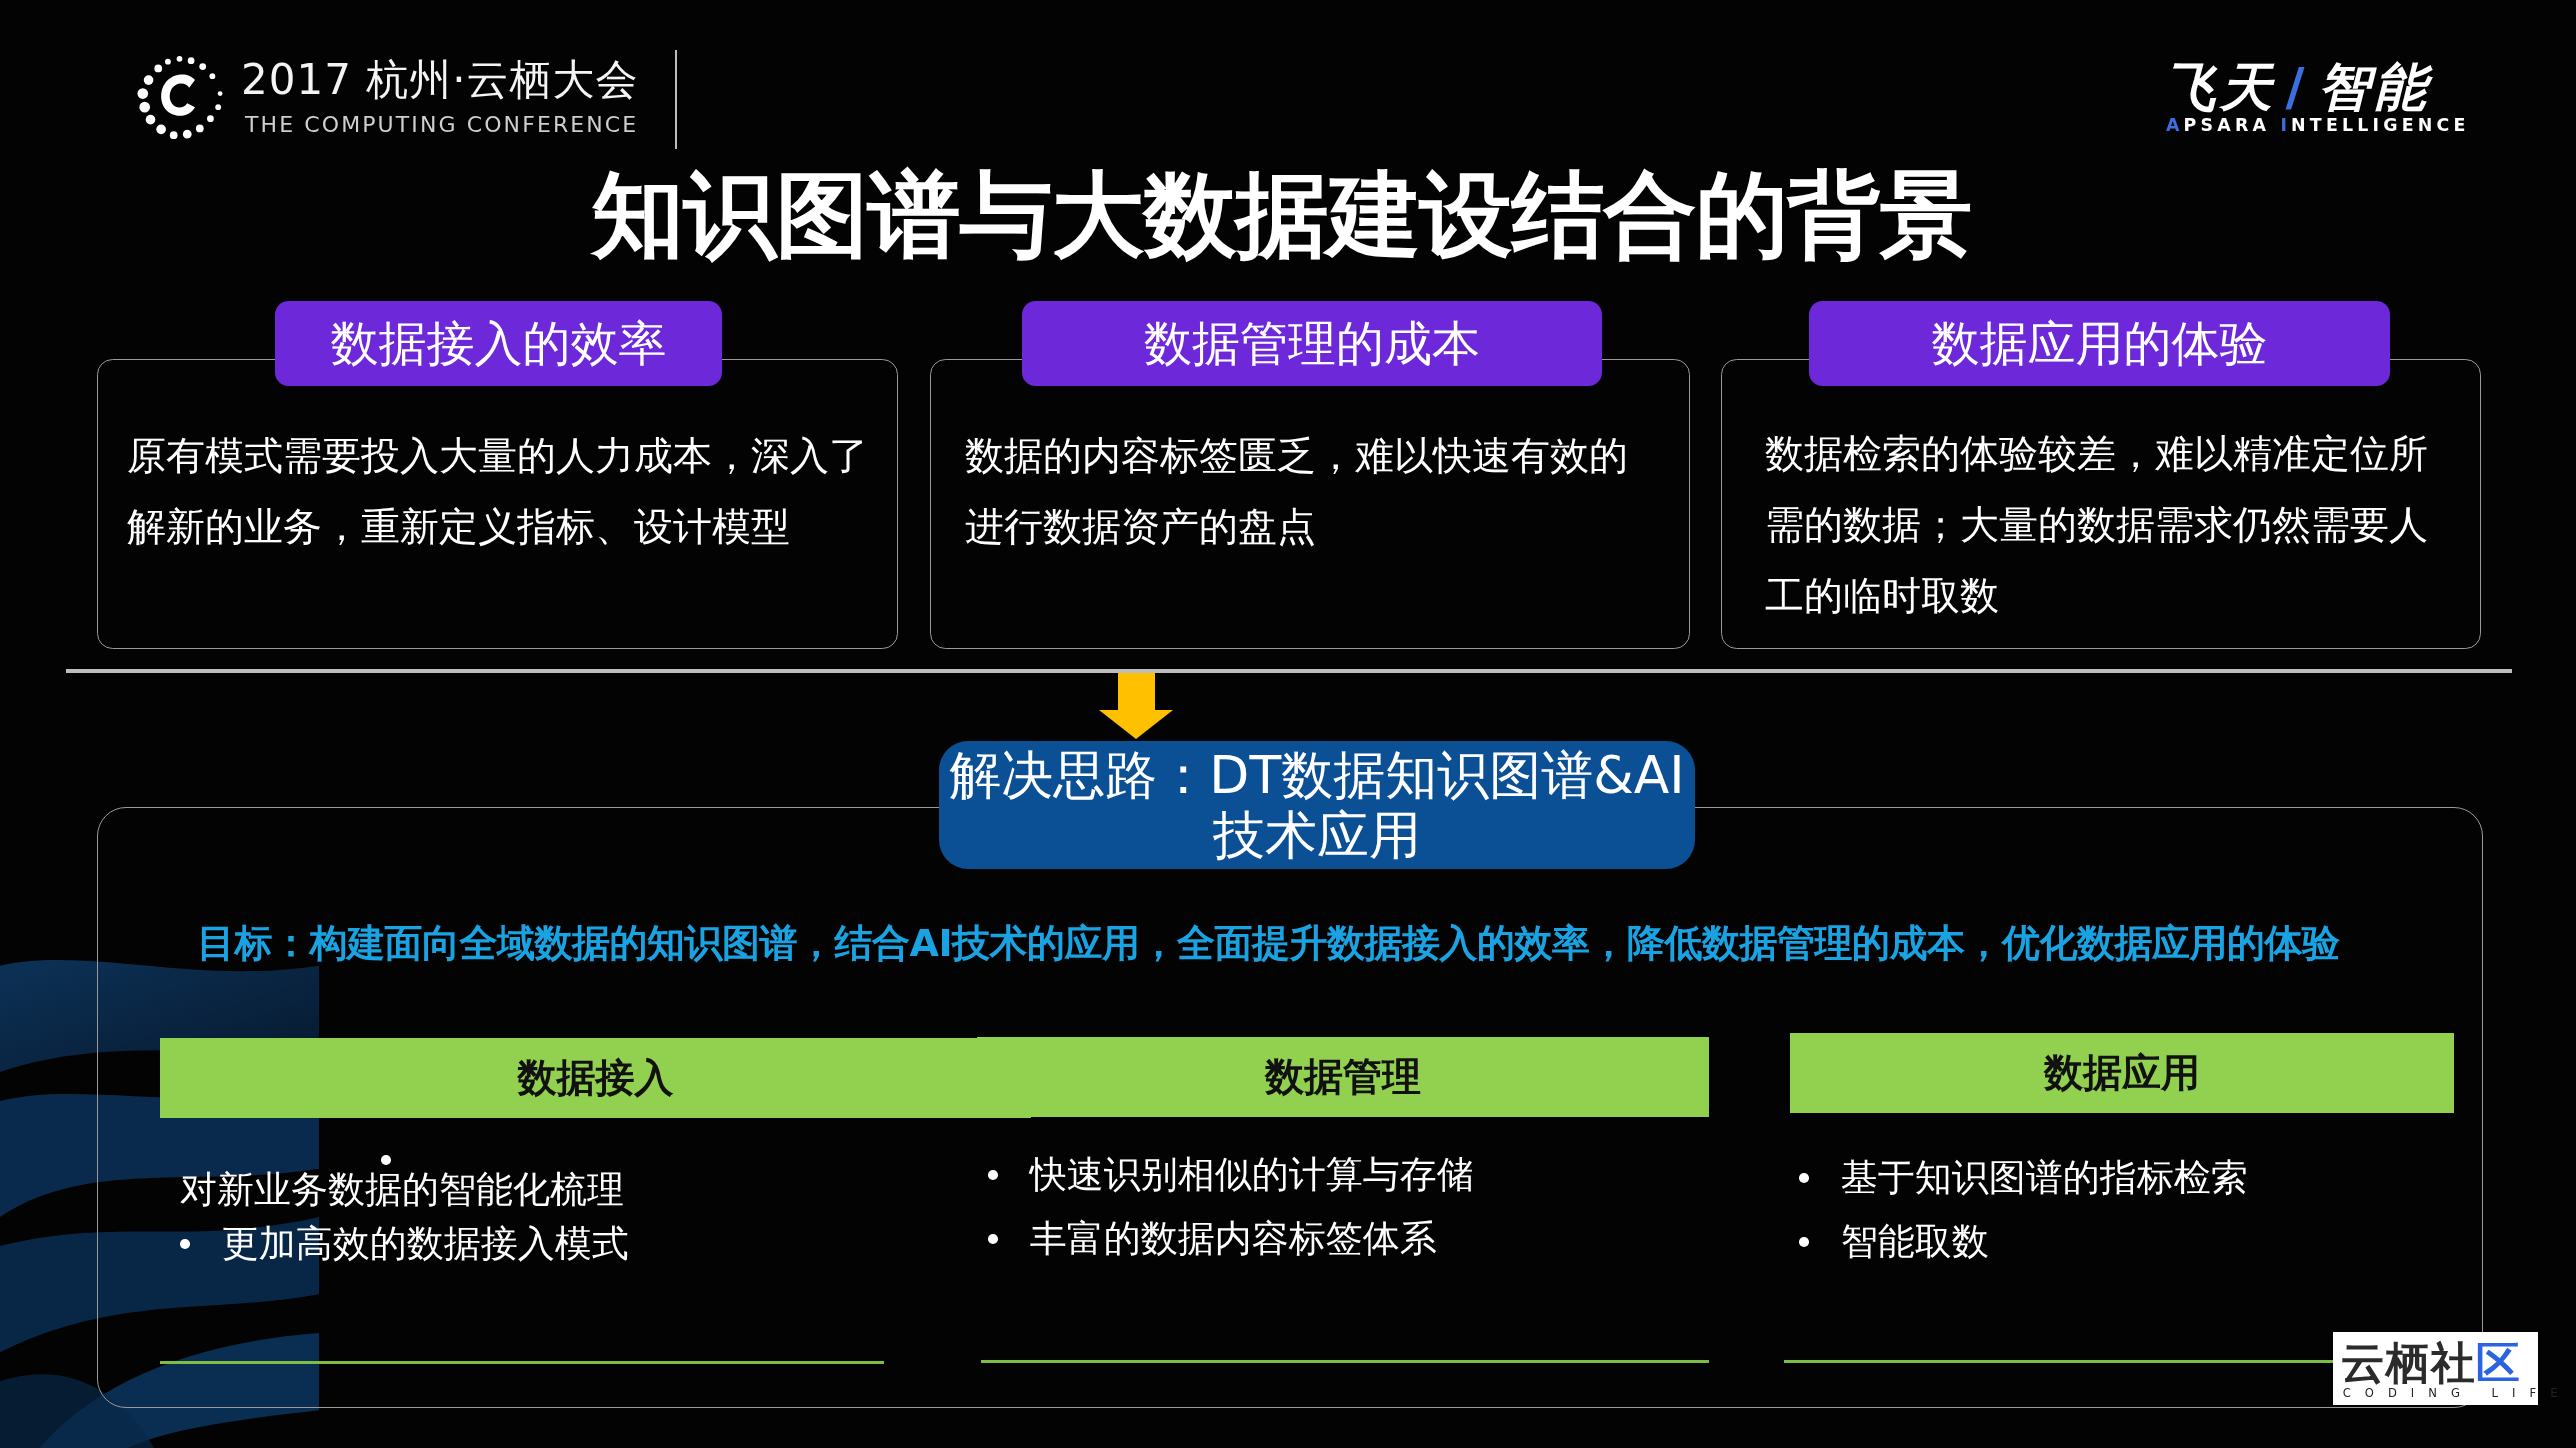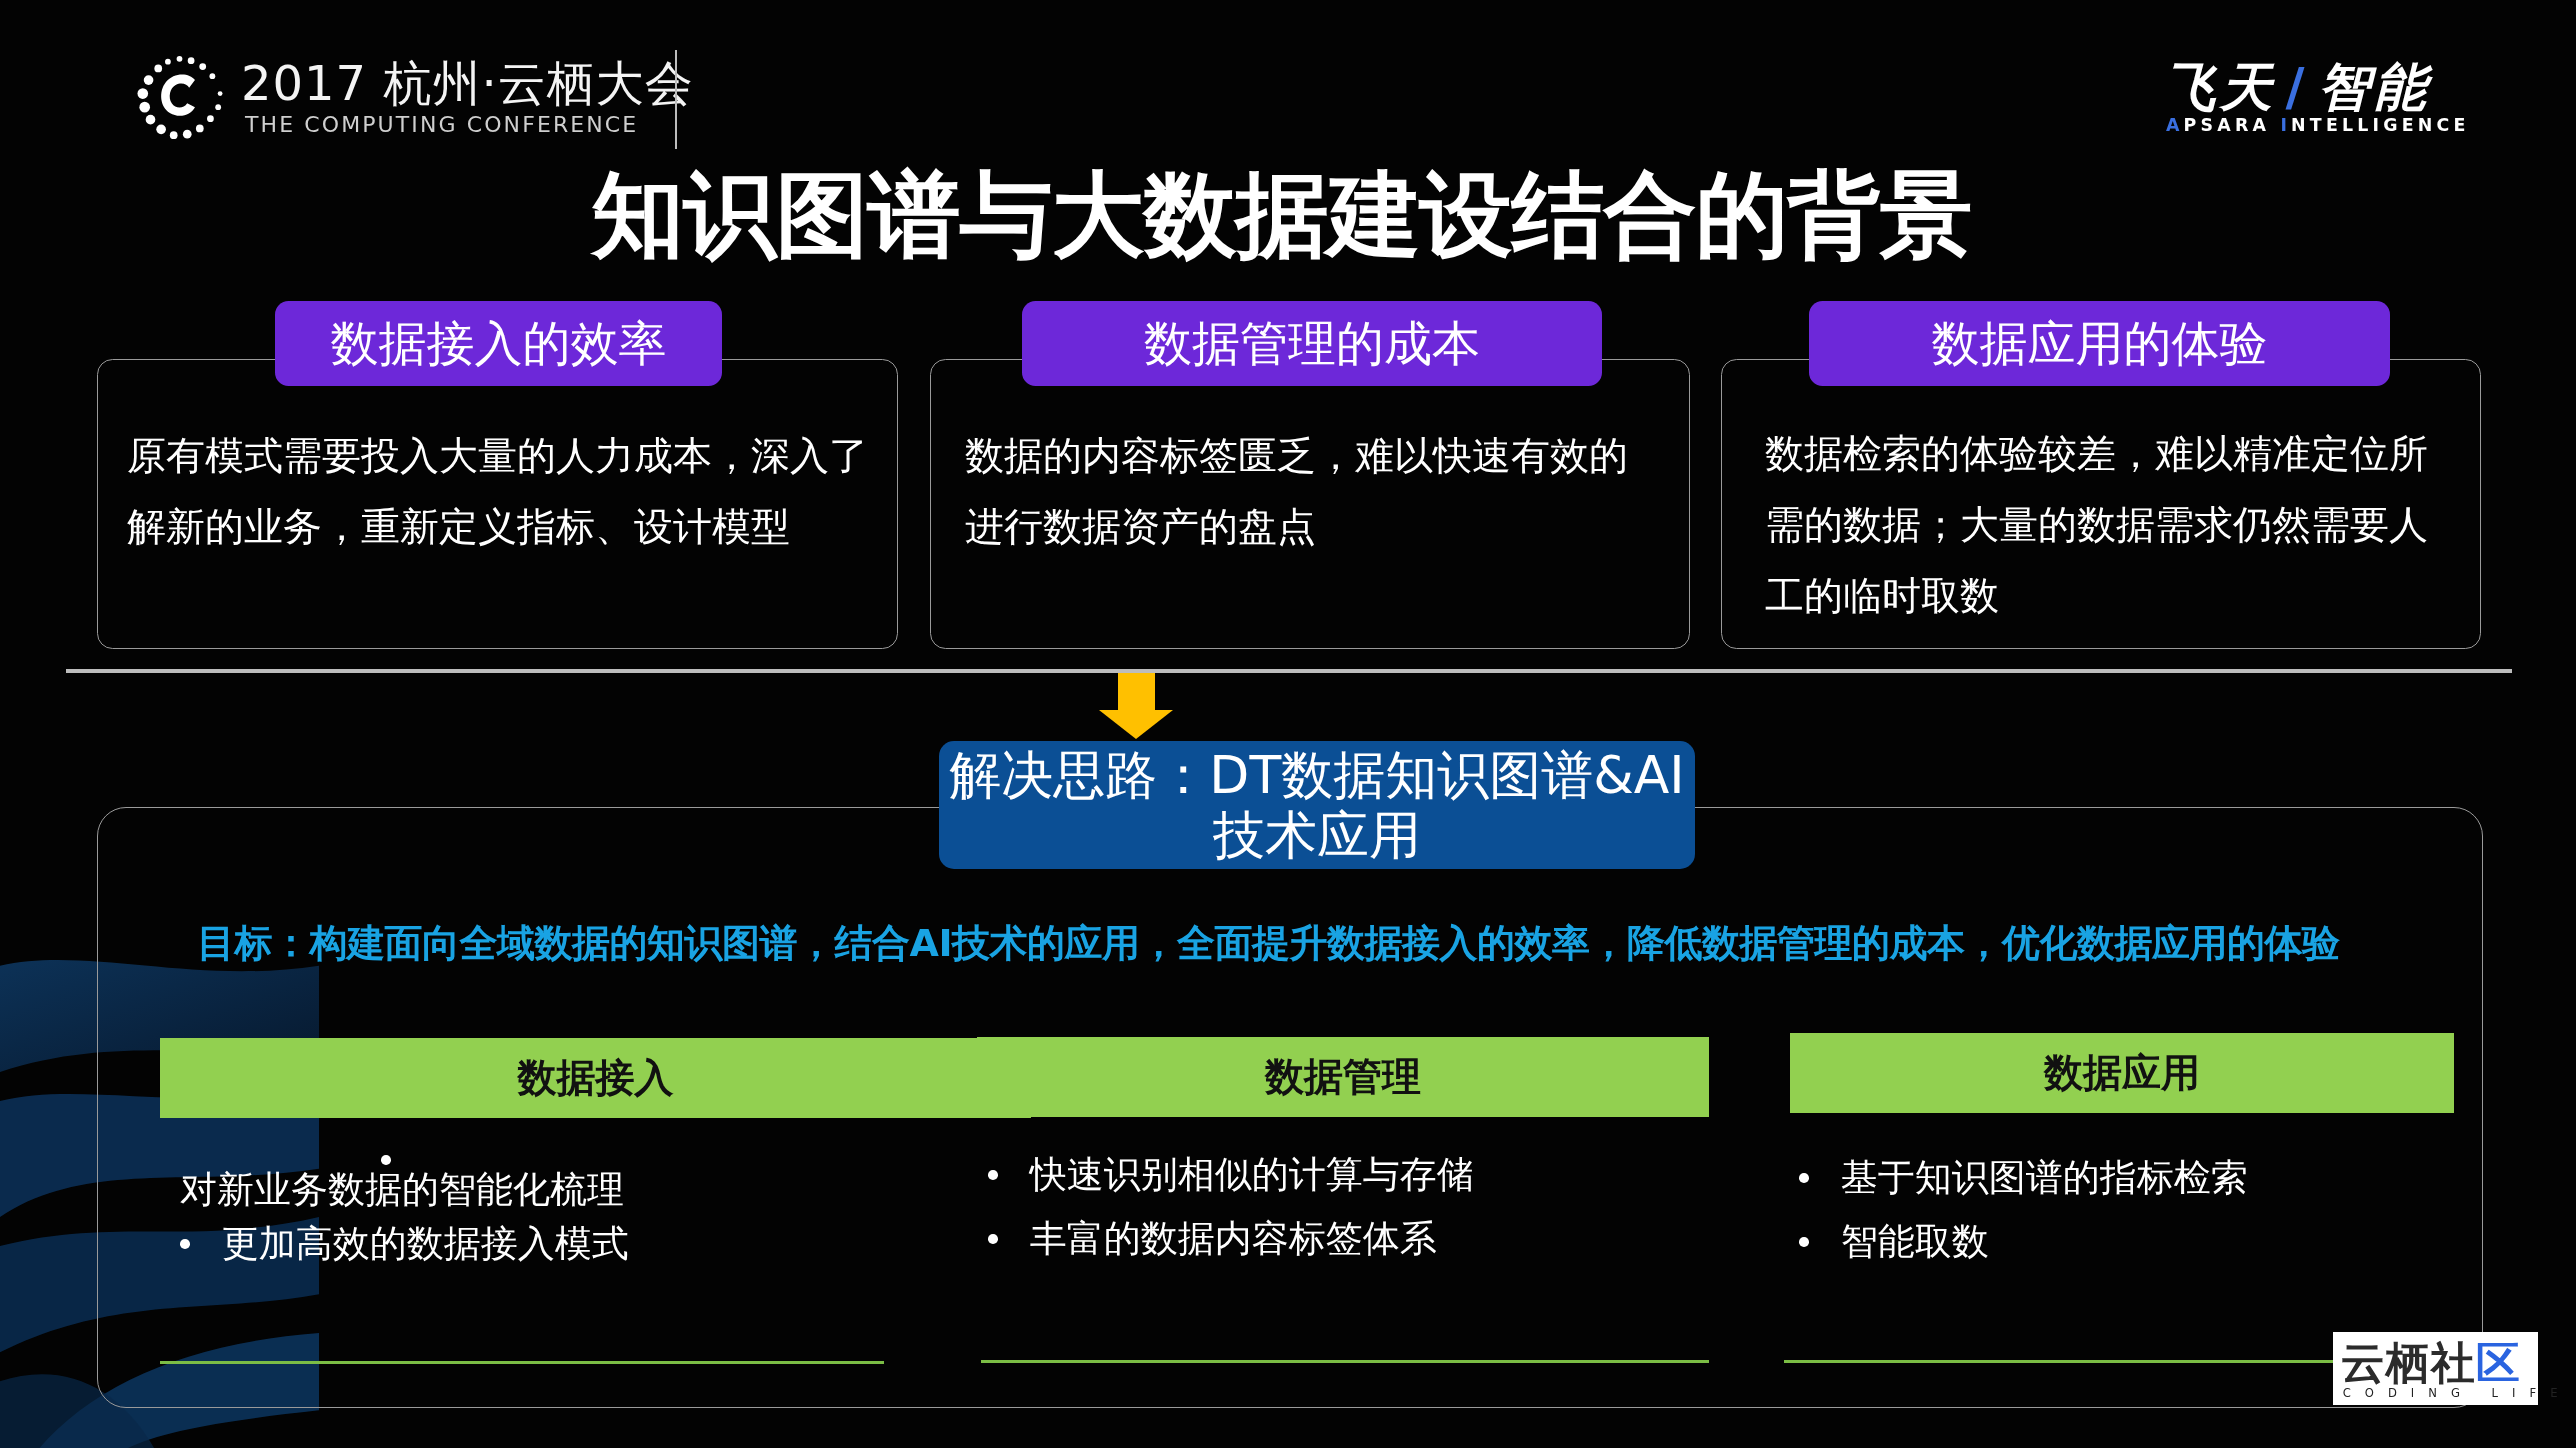--- a/index.html
+++ b/index.html
@@ -6,21 +6,21 @@
   body { width:2576px; height:1449px; position:relative; overflow:hidden;
          font-family:"DejaVu Sans","Liberation Sans",sans-serif; color:#fff; }
   .abs { position:absolute; }
 
   
   .bg-swirl { left:0; top:927px; width:319px; height:522px; overflow:hidden; }
 
   
   .conf-logo { left:135px; top:48px; width:541px; height:97px; }
   .conf-icon { left:0; top:4.8px; width:89px; height:87px; }
-  .conf-title { left:106px; top:3.9px; font-size:48px; letter-spacing:1px; color:#f4f4f4; white-space:nowrap; }
+  .conf-title { left:106px; top:3.9px; font-size:42px; letter-spacing:1px; color:#f4f4f4; white-space:nowrap; }
   .conf-sub { left:110px; top:64px; font-size:22px; letter-spacing:2.1px; color:#cfcfcf; white-space:nowrap; }
   .conf-divider { left:675px; top:50px; width:1.9px; height:99px; background:#bdbdbd; }
 
   
   .apsara { left:2164px; top:53px; width:280px; height:87px; }
   .apsara-cn { left:0; top:0; font-size:52px; font-weight:bold; letter-spacing:3.9px; white-space:nowrap; font-style:italic; }
   .apsara-slash { display:inline-block; color:#3a6fe0; font-style:normal; margin:0 9.7px; }
   .apsara-en { left:1.9px; top:62px; font-size:17.4px; font-weight:bold; letter-spacing:4.2px; white-space:nowrap; }
   .apsara-en .hl { color:#3a6fe0; }
 
@@ -35,21 +35,21 @@
 
   .separator { left:66px; top:669px; width:2446px; height:3.9px; background:#bdbdbd; }
 
   
   .arrow-stem { left:1118px; top:673px; width:37px; height:39px; background:#ffc000; }
   .arrow-head { left:1099px; top:710px; width:0; height:0; border-left:37px solid transparent; border-right:37px solid transparent; border-top:29px solid #ffc000; }
 
   
   .panel { left:97px; top:807px; width:2386px; height:601px; border:1.9px solid #9a9a9a; border-radius:29px; box-sizing:border-box; }
 
-  .solution { left:939px; top:741px; width:756px; height:128px; background:#0b4f95; border-radius:15px;
+  .solution { left:939px; top:741px; width:756px; height:128px; background:#0b4f95; border-radius:29px;
               display:flex; flex-direction:column; align-items:center; justify-content:center;
               font-size:52px; line-height:60px; color:#fff; text-align:center; }
 
   .goal { left:197px; top:918px; font-size:38px; font-weight:bold; color:#19a3e3; white-space:nowrap; letter-spacing:-0.5px; }
 
   .g-header { background:#92d050; display:flex; align-items:center; justify-content:center;
               font-size:39px; font-weight:bold; color:#111; }
   .bullet-item { font-size:37px; color:#fff; white-space:nowrap; display:flex; align-items:center; }
   .bullet-dot { width:9.7px; height:9.7px; border-radius:50%; background:#fff; margin-right:32px; flex:none; }
   .g-line { height:2.9px; background:#7bbd45; }

